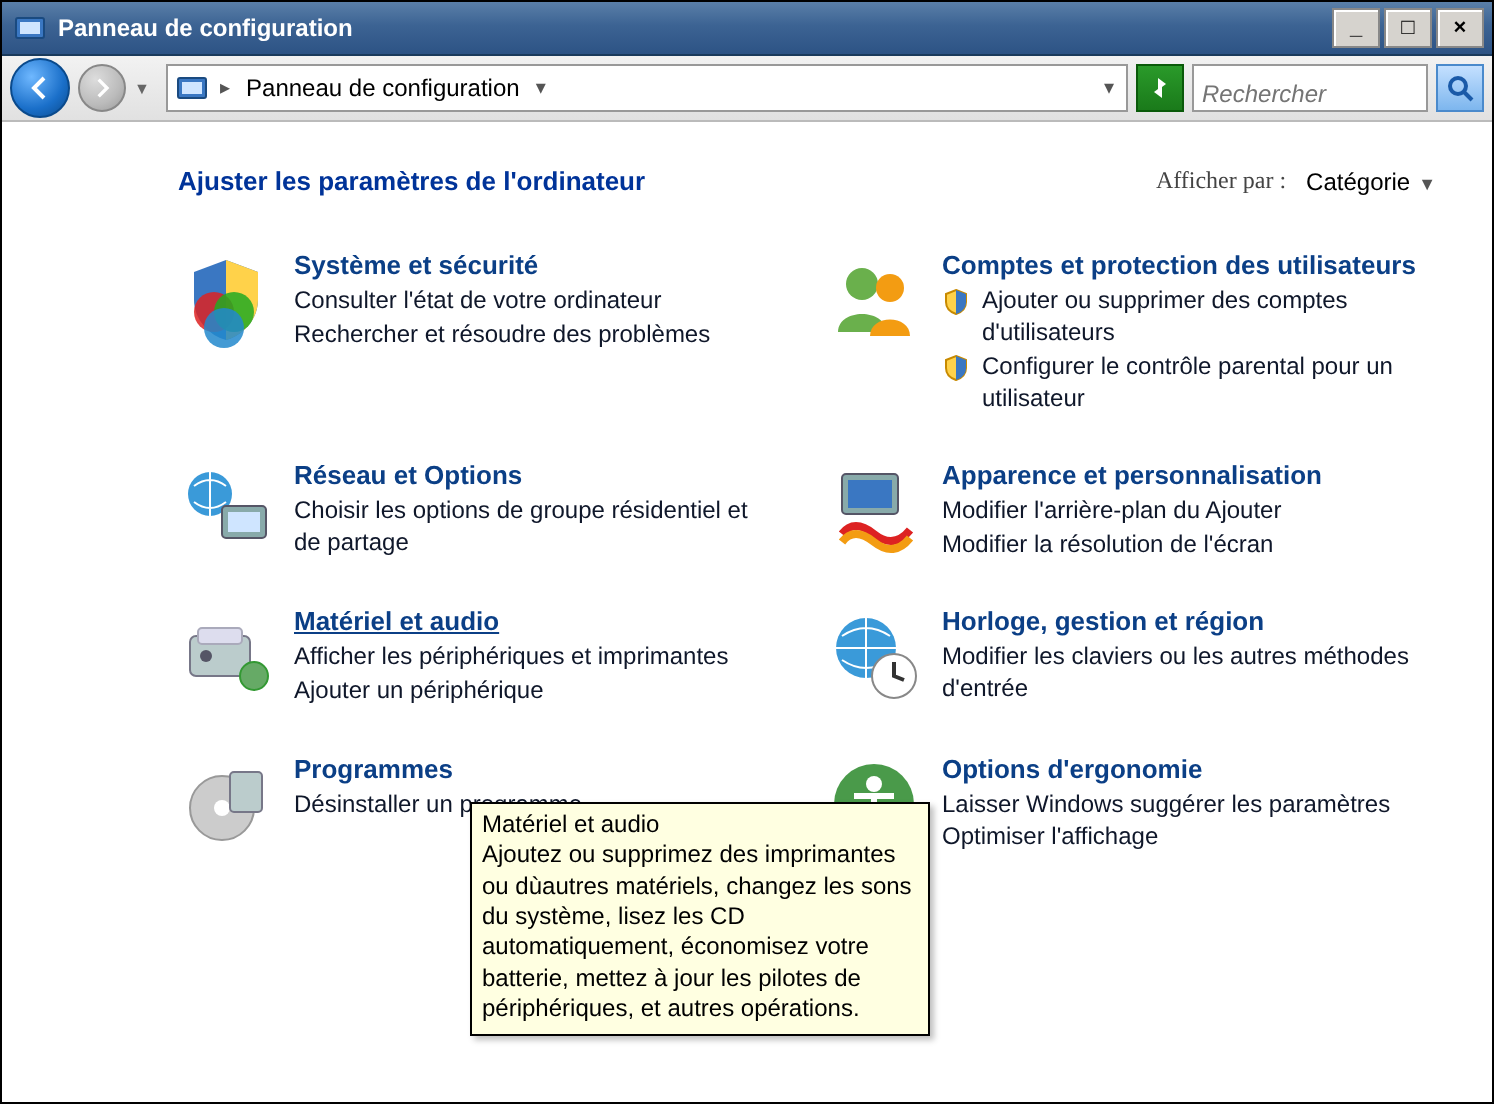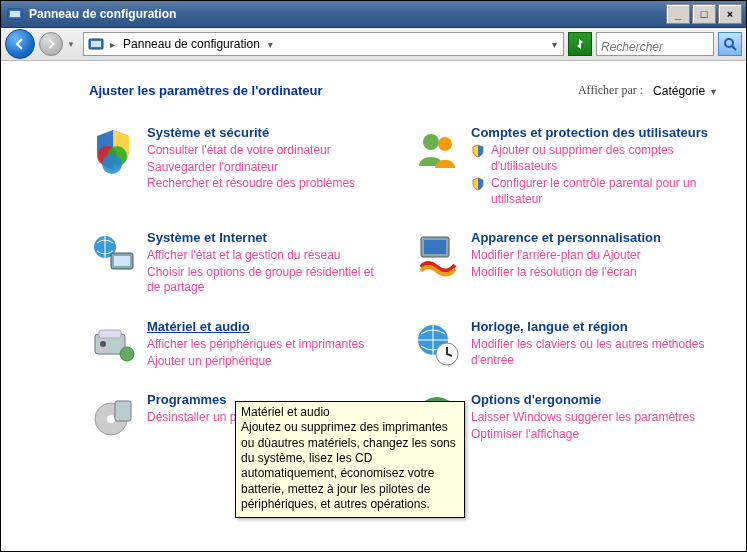--- a/index.html
+++ b/index.html
@@ -149,21 +149,21 @@
   .cat-title {
     color:#0b3f86;
     font-size:13px;
     font-weight:bold;
     line-height:1.15;
     margin-bottom:2px;
     display:block;
   }
   .cat-title.underline { text-decoration: underline; }
   .sub {
-    color:#ec4899;
+    color:#0f172a;
     font-size:12px;
     line-height:1.3;
     display:block;
     margin-top:1px;
   }
   .sub-with-icon {
     display:flex;
     gap:6px;
     align-items:flex-start;
     margin-top:2px;
@@ -264,21 +264,20 @@
           <path d="M24 4 L40 10 L40 24 C40 34 32 42 24 44 C16 42 8 34 8 24 L8 10 Z" fill="#3a77c2"></path>
           <path d="M24 4 L40 10 L40 24 C40 34 32 42 24 44 L24 4 Z" fill="#ffd24a"></path>
           <circle cx="18" cy="30" r="10" fill="#d22" opacity="0.85"></circle>
           <circle cx="28" cy="30" r="10" fill="#2a2" opacity="0.85"></circle>
           <circle cx="23" cy="38" r="10" fill="#28c" opacity="0.85"></circle>
         </svg>
       </div>
       <div class="cat-body">
         <a class="cat-title">Système et sécurité</a>
         <a class="sub">Consulter l'état de votre ordinateur</a>
-        <a class="sub">Sauvegarder l'ordinateur</a>
         <a class="sub">Rechercher et résoudre des problèmes</a>
       </div>
     </div>
 
     <div class="cat">
       <div class="cat-icon">
         <svg width="48" height="48" viewBox="0 0 48 48">
           <circle cx="18" cy="16" r="8" fill="#6ab04c"></circle>
           <path d="M6 40 C6 28 30 28 30 40 Z" fill="#6ab04c"></path>
           <circle cx="32" cy="18" r="7" fill="#f39c12"></circle>
@@ -311,22 +310,21 @@
     <div class="cat">
       <div class="cat-icon">
         <svg width="48" height="48" viewBox="0 0 48 48">
           <circle cx="16" cy="16" r="11" fill="#3a9ad9"></circle>
           <path d="M8 12 Q16 6 24 12 M8 20 Q16 26 24 20 M16 5 L16 27" stroke="#fff" stroke-width="1" fill="none"></path>
           <rect x="22" y="22" width="22" height="16" rx="2" fill="#8aa" stroke="#556"></rect>
           <rect x="25" y="25" width="16" height="10" fill="#cfe5ff"></rect>
         </svg>
       </div>
       <div class="cat-body">
-        <a class="cat-title">Système et Internet</a>
-        <a class="sub">Afficher l'état et la gestion du réseau</a>
+        <a class="cat-title">Réseau et Options</a>
         <a class="sub">Choisir les options de groupe résidentiel et de partage</a>
       </div>
     </div>
 
     <div class="cat">
       <div class="cat-icon">
         <svg width="48" height="48" viewBox="0 0 48 48">
           <rect x="8" y="6" width="28" height="20" rx="2" fill="#8aa" stroke="#556"></rect>
           <rect x="11" y="9" width="22" height="14" fill="#3a77c2"></rect>
           <path d="M8 36 Q14 28 24 36 Q34 44 42 34" stroke="#d22" stroke-width="4" fill="none"></path>
@@ -359,21 +357,21 @@
     <div class="cat">
       <div class="cat-icon">
         <svg width="48" height="48" viewBox="0 0 48 48">
           <circle cx="20" cy="20" r="15" fill="#3a9ad9"></circle>
           <path d="M8 14 Q20 6 32 14 M8 26 Q20 34 32 26 M20 5 L20 35 M5 20 L35 20" stroke="#fff" stroke-width="1" fill="none"></path>
           <circle cx="34" cy="34" r="11" fill="#fff" stroke="#888"></circle>
           <path d="M34 27 L34 34 L39 36" stroke="#333" stroke-width="2" fill="none"></path>
         </svg>
       </div>
       <div class="cat-body">
-        <a class="cat-title">Horloge, langue et région</a>
+        <a class="cat-title">Horloge, gestion et région</a>
         <a class="sub">Modifier les claviers ou les autres méthodes d'entrée</a>
       </div>
     </div>
 
     <div class="cat">
       <div class="cat-icon">
         <svg width="48" height="48" viewBox="0 0 48 48">
           <circle cx="22" cy="26" r="16" fill="#ccc" stroke="#999"></circle>
           <circle cx="22" cy="26" r="4" fill="#fff"></circle>
           <rect x="26" y="8" width="16" height="20" rx="2" fill="#bcc" stroke="#778"></rect>

